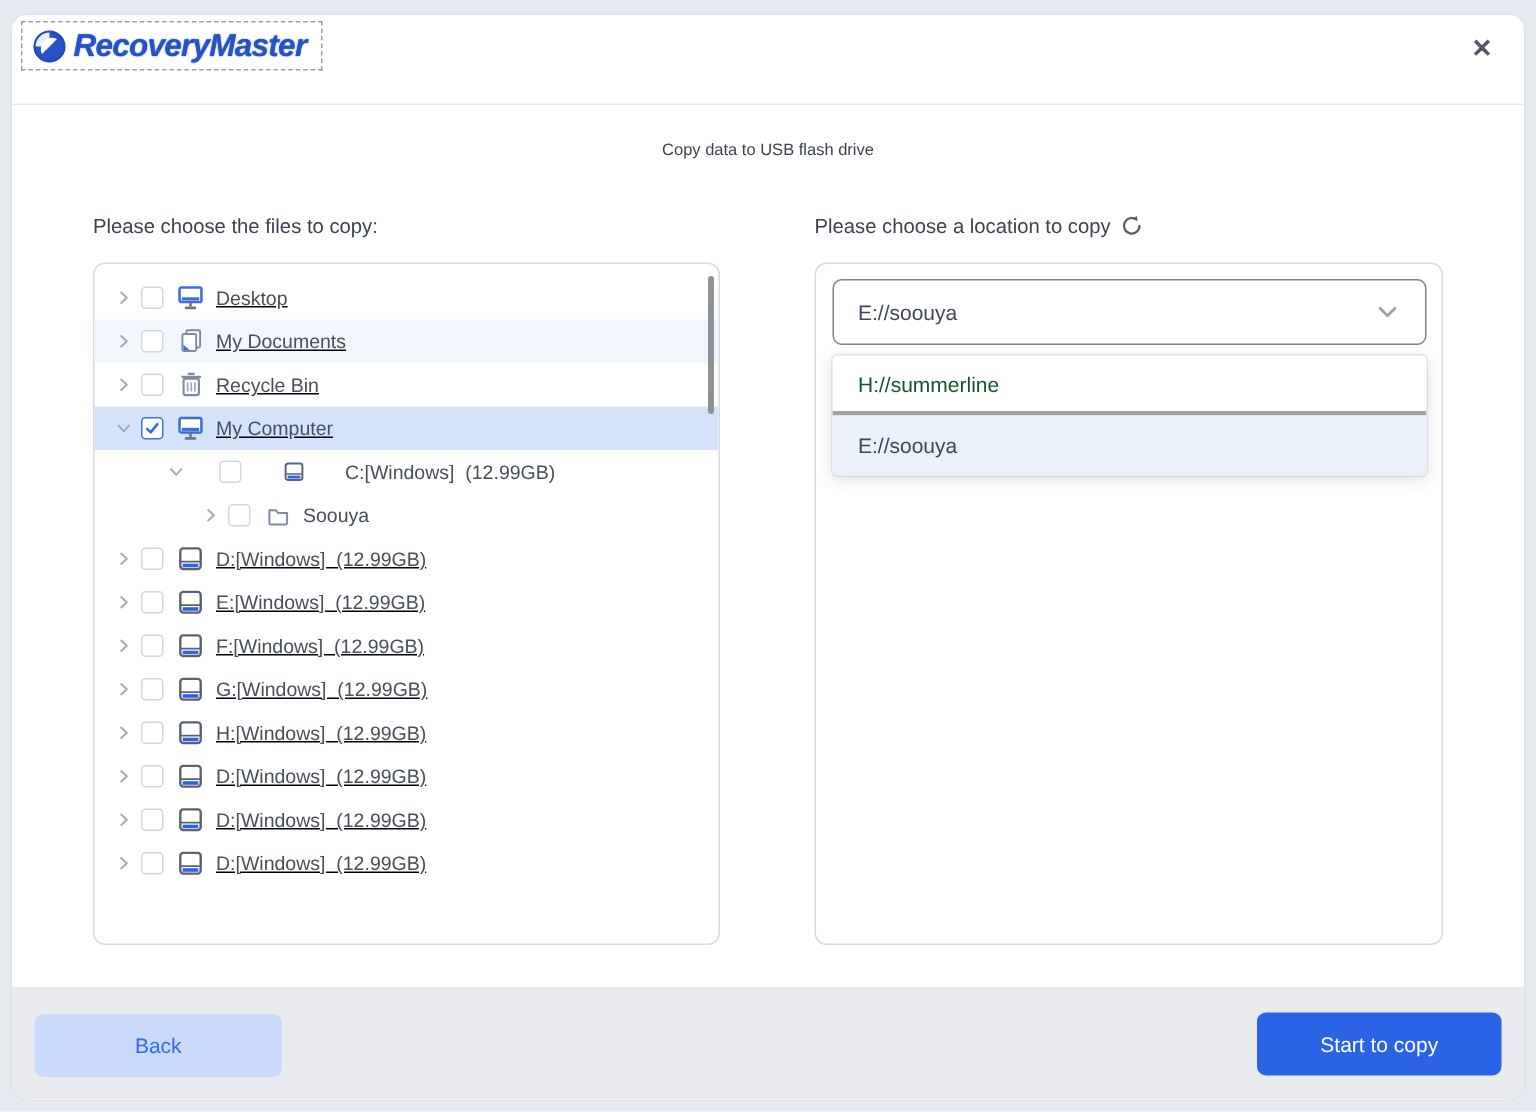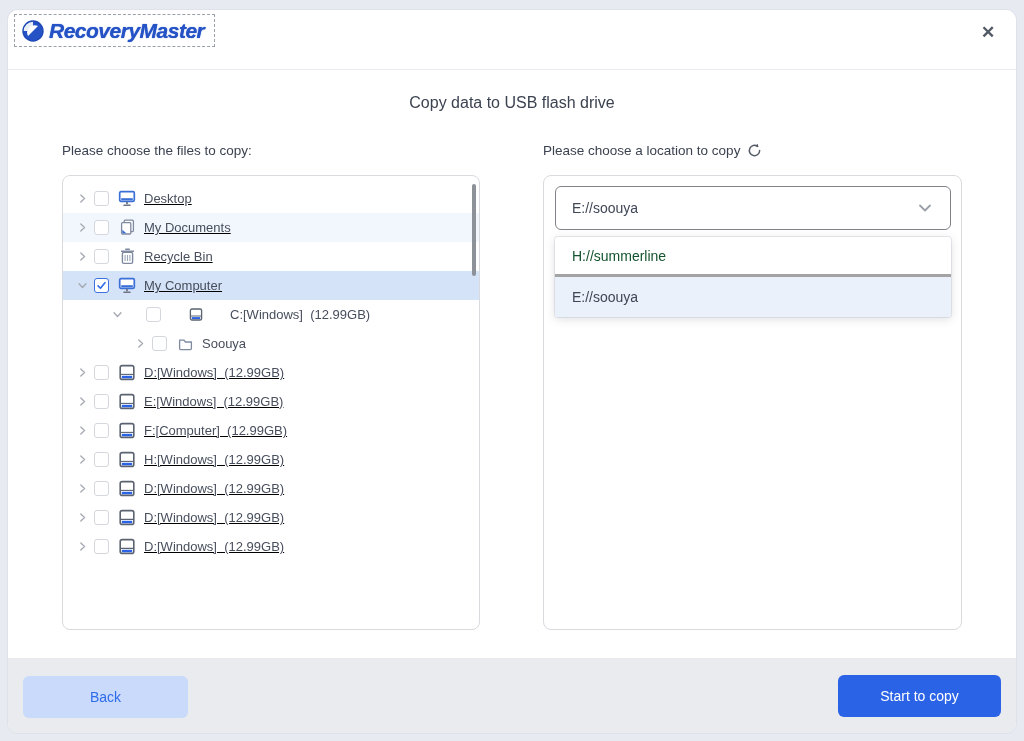--- a/index.html
+++ b/index.html
@@ -15,21 +15,21 @@
   .logo { position:absolute; left:6px; top:4px; height:33px; padding:3px 10px 3px 6px;
           border:1px dashed #9aa0aa; display:flex; align-items:center; gap:4px; }
   .logo-text { font-size:21px; font-weight:bold; font-style:italic; color:#2553c5;
                letter-spacing:-0.5px; text-shadow:0 0 1px #2553c5; }
   .close-btn { position:absolute; right:16px; top:10px; width:24px; height:24px;
                display:flex; align-items:center; justify-content:center;
                font-size:17px; color:#525a66; cursor:pointer; font-weight:bold; }
 
   
   .page-title { position:absolute; left:0; top:84px; width:100%; text-align:center;
-                font-size:16px; color:#3b4250; }
+                font-size:11px; color:#3b4250; }
   .col-label { position:absolute; top:133px; font-size:13.5px; color:#3b4250; }
   .col-label.left { left:54px; }
   .col-label.right { left:535px; display:flex; align-items:center; gap:7px; }
 
   
   .panel { position:absolute; top:165px; width:418px; height:455px;
            border:1px solid #d8dade; border-radius:8px; background:#fff; }
   .panel.tree-panel { left:54px; overflow:hidden; }
   .panel.dest-panel { left:535px; width:419px; }
 
@@ -254,21 +254,37 @@
             </svg>
           </span>
           <span class="cbx"></span>
           <span class="ticon">
             <svg width="18" height="17" viewBox="0 0 18 17">
               <rect x="2.2" y="1.6" width="13.6" height="13.8" rx="2" fill="#fff" stroke="#5b6370" stroke-width="1.6"></rect>
               <line x1="2.4" y1="10.4" x2="15.6" y2="10.4" stroke="#5b6370" stroke-width="1.1"></line>
               <rect x="3.8" y="11.8" width="10.4" height="2.4" fill="#2b63e6"></rect>
             </svg>
           </span>
-          <span class="tlabel">F:[Computer]  (12.99GB)</span>
+          <span class="tlabel">F:[Windows]  (12.99GB)</span>
+        </div>
+        <div class="tree-row lvl0">
+          <span class="chev">
+            <svg width="11" height="11" viewBox="0 0 16 16">
+              <path d="M5.5 3 L11 8 L5.5 13" fill="none" stroke="#a6abb3" stroke-width="2" stroke-linecap="round" stroke-linejoin="round"></path>
+            </svg>
+          </span>
+          <span class="cbx"></span>
+          <span class="ticon">
+            <svg width="18" height="17" viewBox="0 0 18 17">
+              <rect x="2.2" y="1.6" width="13.6" height="13.8" rx="2" fill="#fff" stroke="#5b6370" stroke-width="1.6"></rect>
+              <line x1="2.4" y1="10.4" x2="15.6" y2="10.4" stroke="#5b6370" stroke-width="1.1"></line>
+              <rect x="3.8" y="11.8" width="10.4" height="2.4" fill="#2b63e6"></rect>
+            </svg>
+          </span>
+          <span class="tlabel">G:[Windows]  (12.99GB)</span>
         </div>
         <div class="tree-row lvl0">
           <span class="chev">
             <svg width="11" height="11" viewBox="0 0 16 16">
               <path d="M5.5 3 L11 8 L5.5 13" fill="none" stroke="#a6abb3" stroke-width="2" stroke-linecap="round" stroke-linejoin="round"></path>
             </svg>
           </span>
           <span class="cbx"></span>
           <span class="ticon">
             <svg width="18" height="17" viewBox="0 0 18 17">

